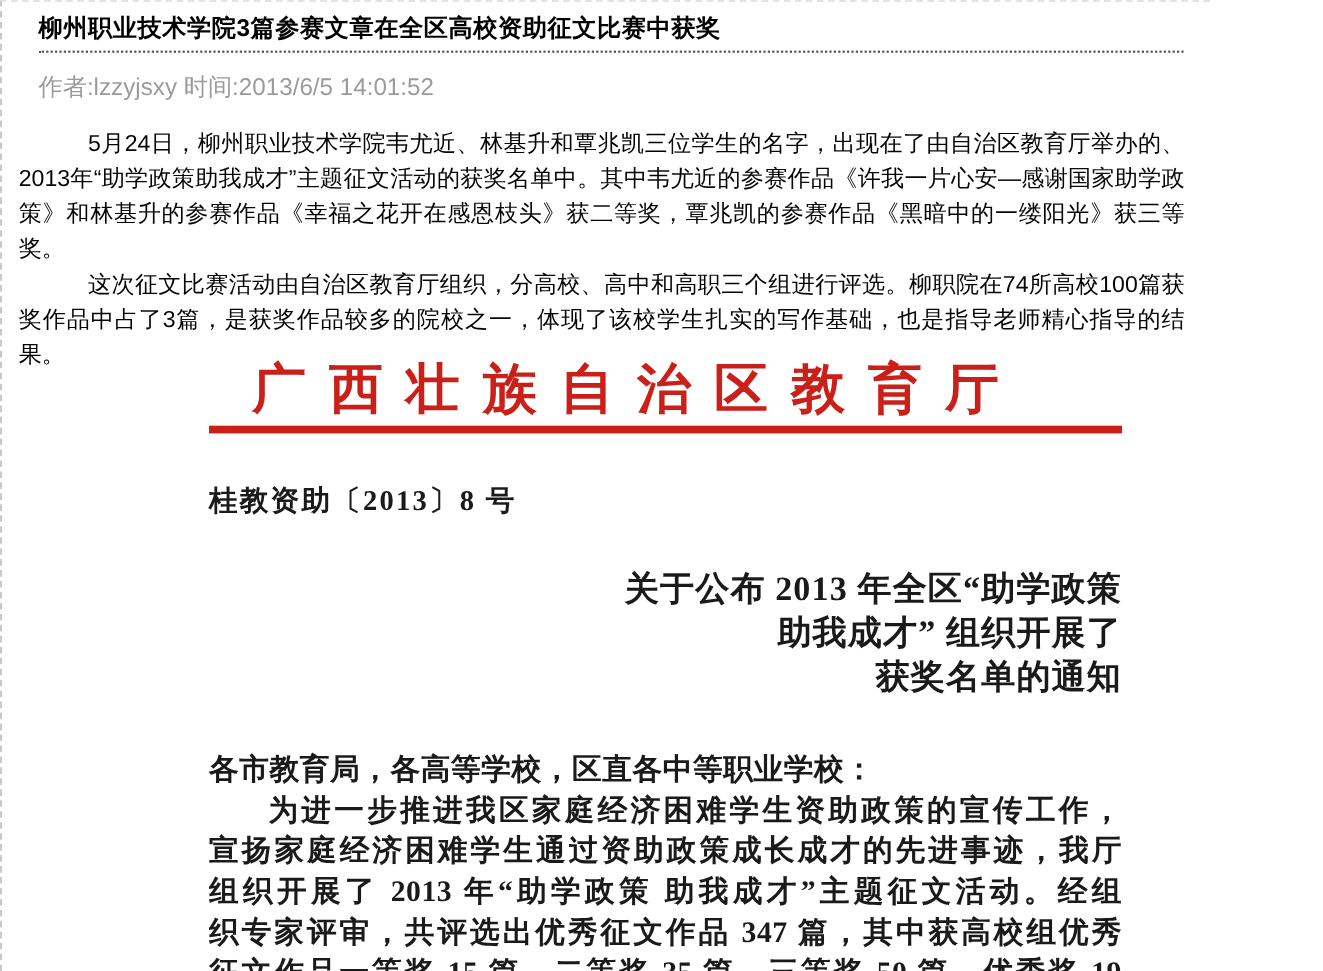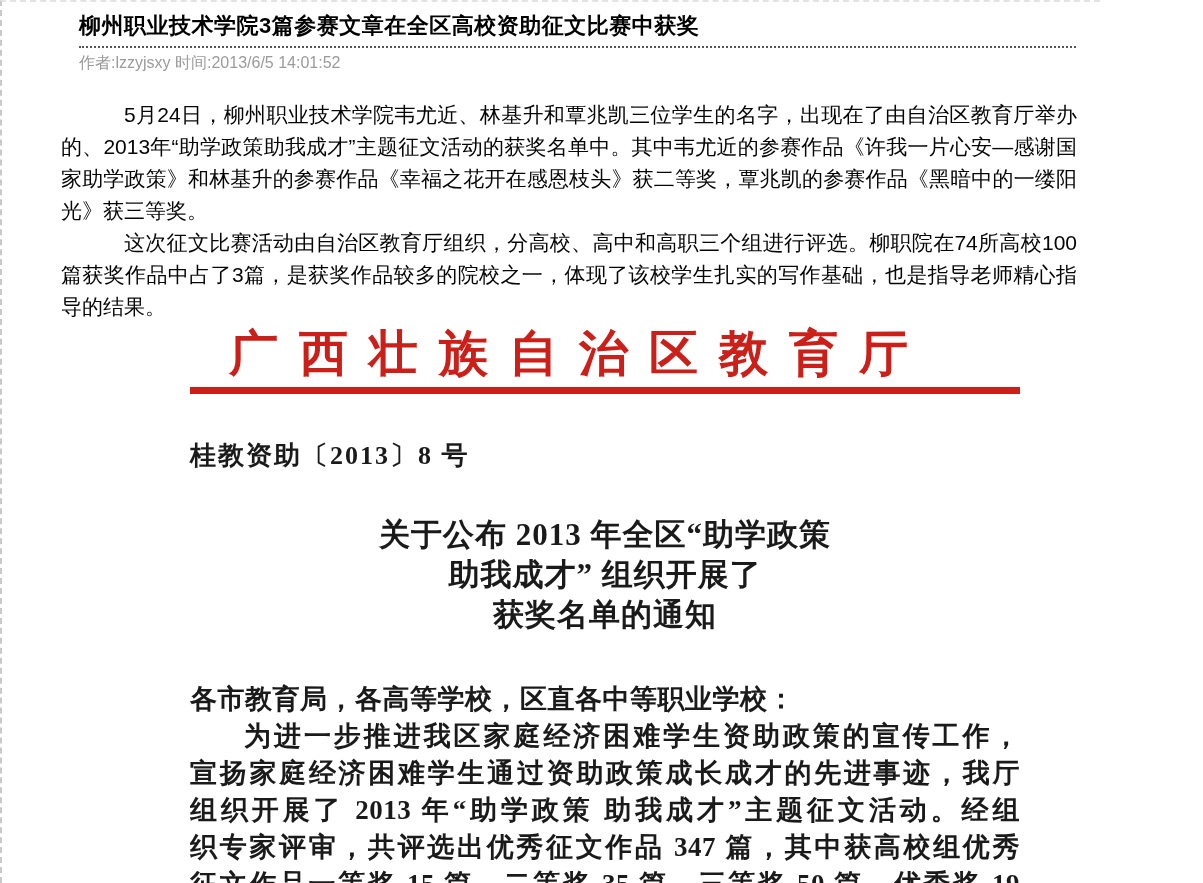--- a/index.html
+++ b/index.html
@@ -7,40 +7,39 @@
   body { font-family: "Liberation Sans", sans-serif; }
 
   .page {
     position: relative;
     width: 1100px;
     height: 883px;
     background: #ffffff;
     border-left: 2px dashed #c9c9c9;
     border-top: 2px dashed #e3e3e3;
     overflow: hidden;
-    padding-left: 44px;
   }
 
   
   .article-title {
     margin: 11px 22px 0 33px;
     font-size: 22px;
     font-weight: bold;
     color: #000000;
     letter-spacing: 0.5px;
     line-height: 26px;
   }
   .title-divider {
     margin: 7px 24px 0 33px;
     border-bottom: 2px dotted #555555;
     height: 0;
   }
   .article-meta {
-    margin: 3px 22px 0 33px;
-    font-size: 16px;
+    margin: 19px 22px 0 33px;
+    font-size: 22px;
     color: #9b9b9b;
     line-height: 24px;
   }
 
   
   .article-body {
     margin: 24px 23px 0 15px;
     font-size: 21px;
     line-height: 32px;
     color: #050505;
@@ -75,21 +74,21 @@
   .scan-docnumber {
     margin-top: 44px;
     text-align: left;
     padding-right: 6px;
     font-size: 26px;
     font-weight: bold;
     letter-spacing: 2px;
   }
   .scan-title {
     margin-top: 42px;
-    text-align: center;
+    text-align: right;
     font-size: 31px;
     font-weight: bold;
     line-height: 40px;
     letter-spacing: 1px;
   }
   .scan-body {
     margin-top: 46px;
     font-size: 27px;
     font-weight: 600;
     line-height: 37px;

